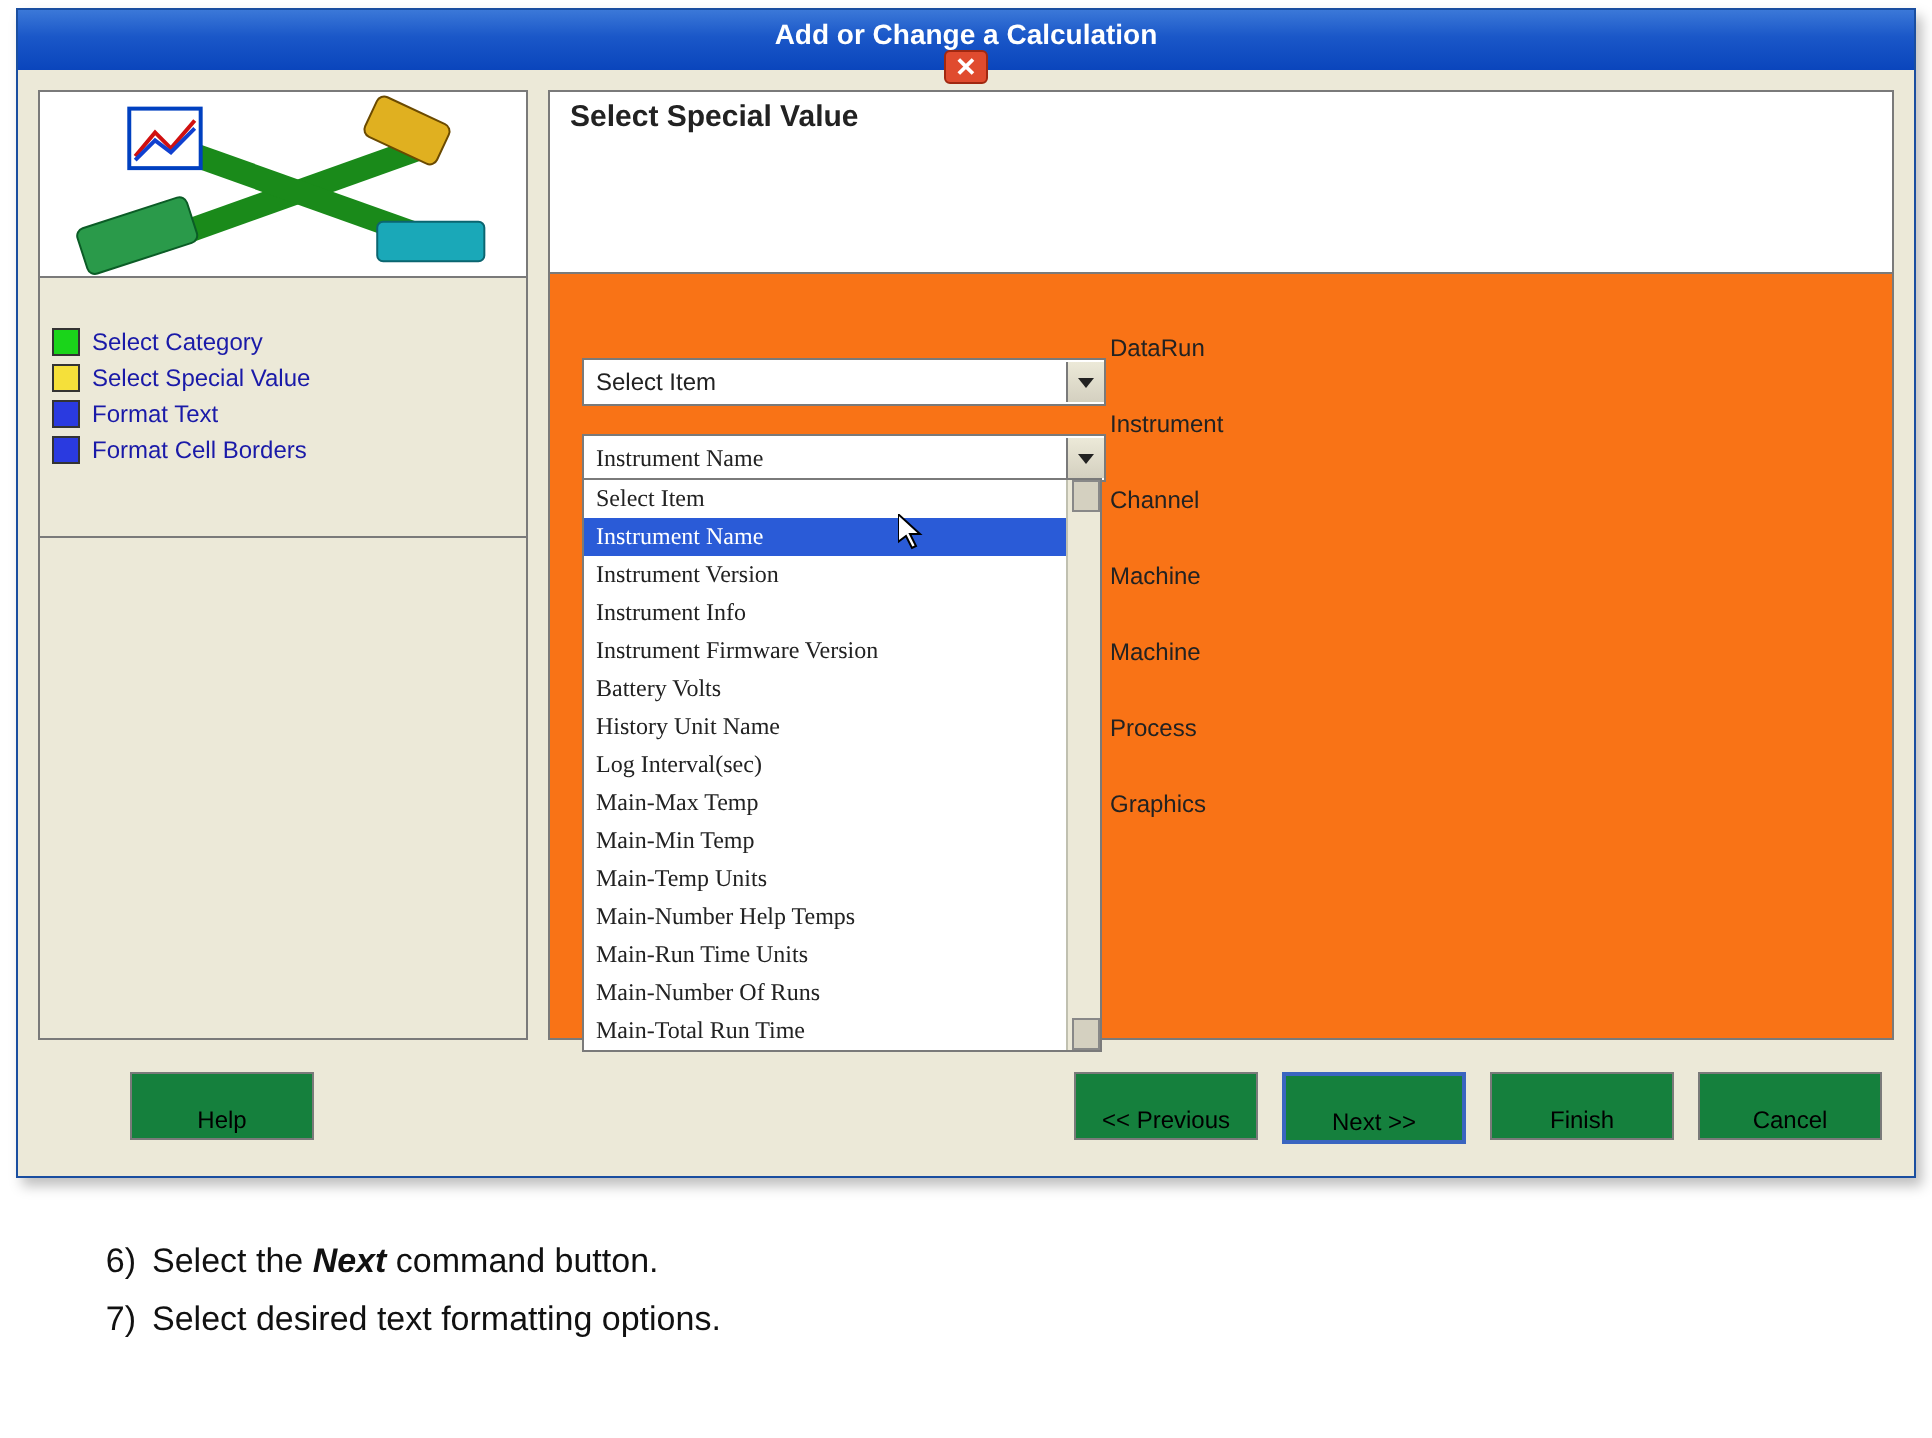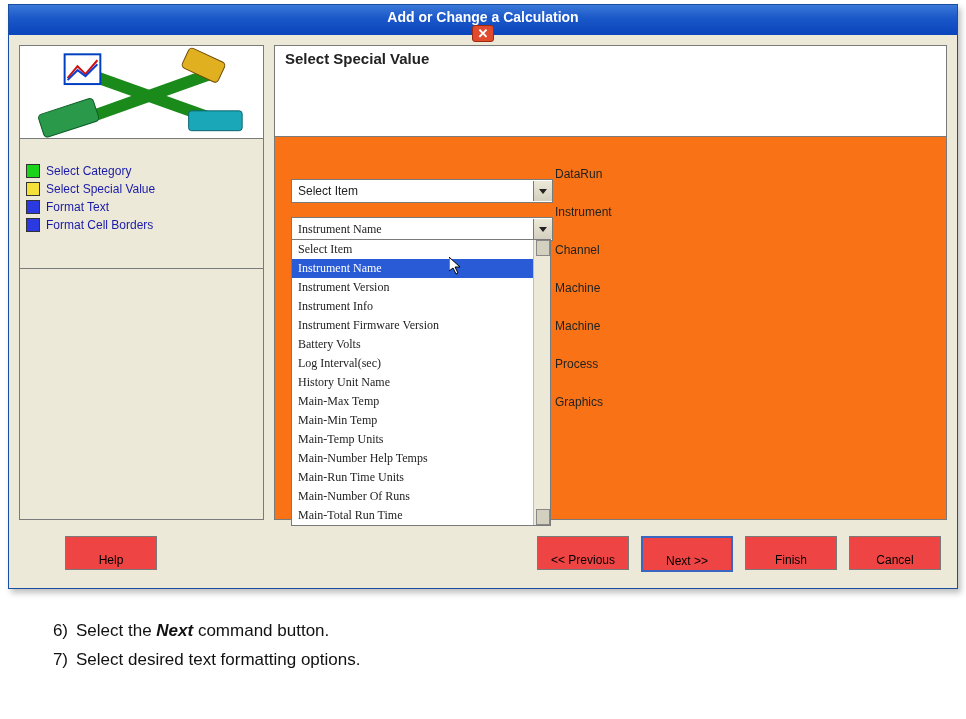--- a/index.html
+++ b/index.html
@@ -200,21 +200,21 @@
     margin-top: 12px;
     display: flex;
     justify-content: flex-end;
     gap: 12px;
     padding: 4px 6px;
   }
   .button-row .spacer { flex:1; }
   .btn {
     min-width: 92px;
     height: 26px;
-    background: #ef4444;
+    background: #15803d;
     border: 1px solid #7a7a7a;
     font-size: 12px;
     cursor: pointer;
     padding: 16px 10px;
   }
   .btn.help { margin-right: auto; margin-left: 40px; }
   .btn.default-btn { border: 2px solid #3a65c0; }
 
   .instructions {
     margin: 28px 0 0 42px;
@@ -299,22 +299,22 @@
                 <span class="combo-btn"></span>
               </div>
               <div class="listbox">
 
                 <div class="opt">Select Item</div>
                   <div class="opt sel">Instrument Name</div>
                   <div class="opt">Instrument Version</div>
                   <div class="opt">Instrument Info</div>
                   <div class="opt">Instrument Firmware Version</div>
                   <div class="opt">Battery Volts</div>
+                  <div class="opt">History Unit Name</div>
                   <div class="opt">Log Interval(sec)</div>
-                  <div class="opt">History Unit Name</div>
                   <div class="opt">Main-Max Temp</div>
                   <div class="opt">Main-Min Temp</div>
                   <div class="opt">Main-Temp Units</div>
                   <div class="opt">Main-Number Help Temps</div>
                   <div class="opt">Main-Run Time Units</div>
                   <div class="opt">Main-Number Of Runs</div>
                   <div class="opt">Main-Total Run Time</div>
                   <div class="scrollbar"></div>
               </div>
               <svg class="cursor-arrow" viewBox="0 0 14 18">

